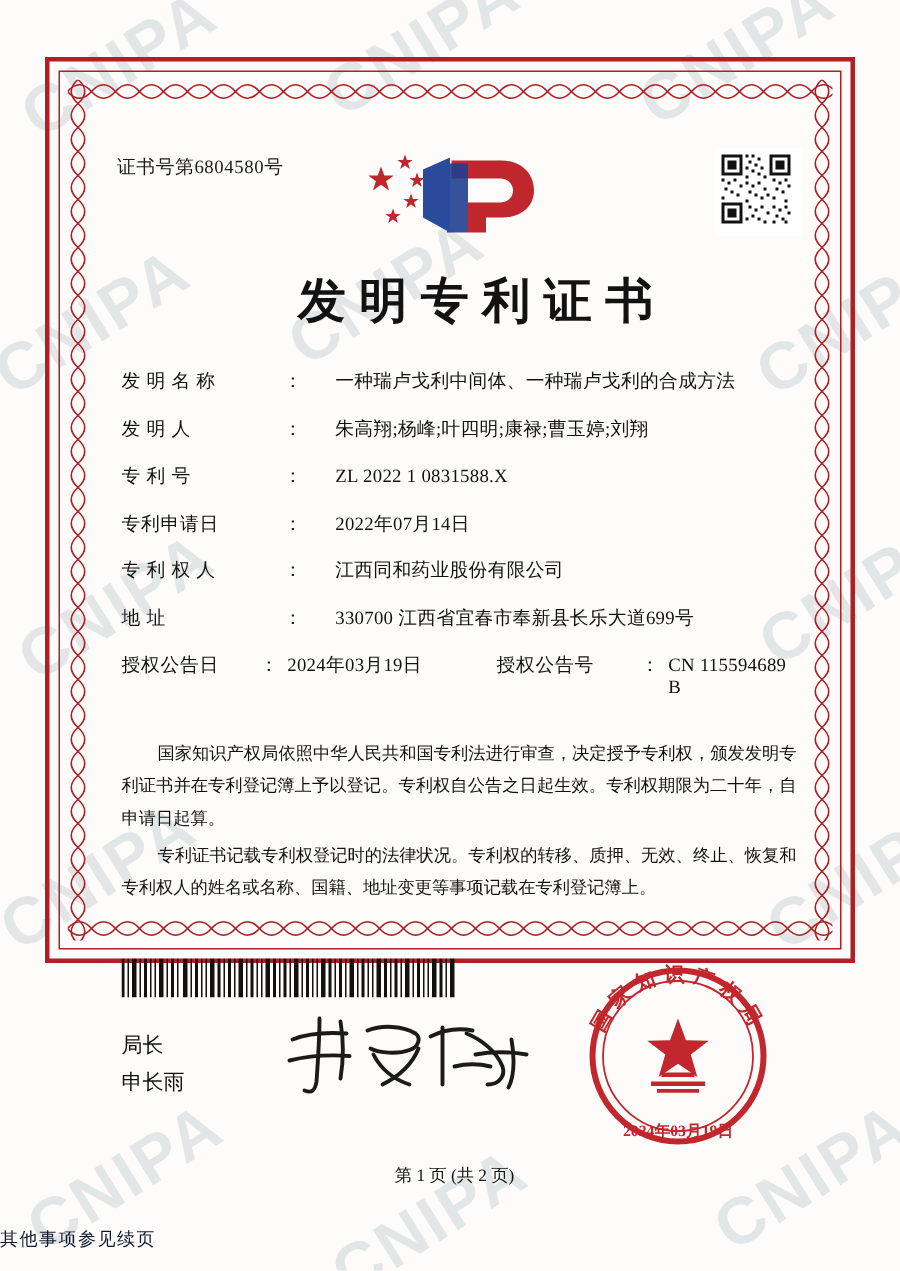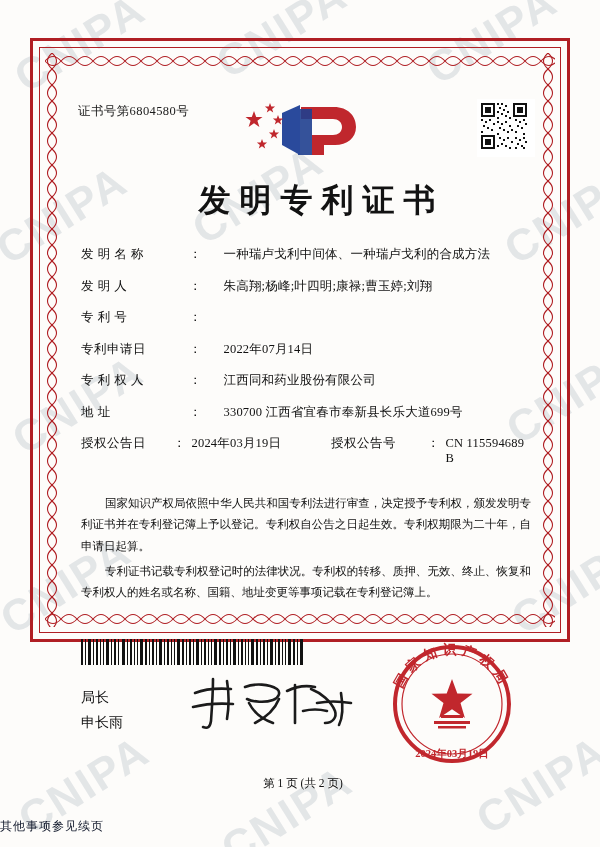--- a/index.html
+++ b/index.html
@@ -382,20 +382,21 @@
 
       <div class="field-row">
         <span class="f-label">发 明 人</span>
         <span class="f-colon">：</span>
         <span class="f-value">朱高翔;杨峰;叶四明;康禄;曹玉婷;刘翔</span>
       </div>
 
       <div class="field-row">
         <span class="f-label">专 利 号</span>
         <span class="f-colon">：</span>
+        <span class="f-value">ZL 2022 1 0831588.X</span>
       </div>
 
       <div class="field-row">
         <span class="f-label">专利申请日</span>
         <span class="f-colon">：</span>
         <span class="f-value">2022年07月14日</span>
       </div>
 
       <div class="field-row">
         <span class="f-label">专 利 权 人</span>

